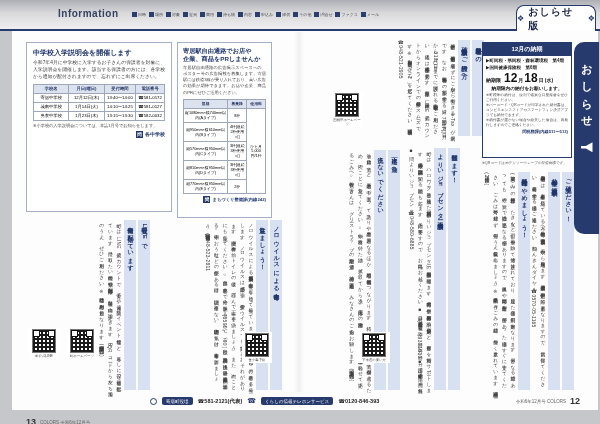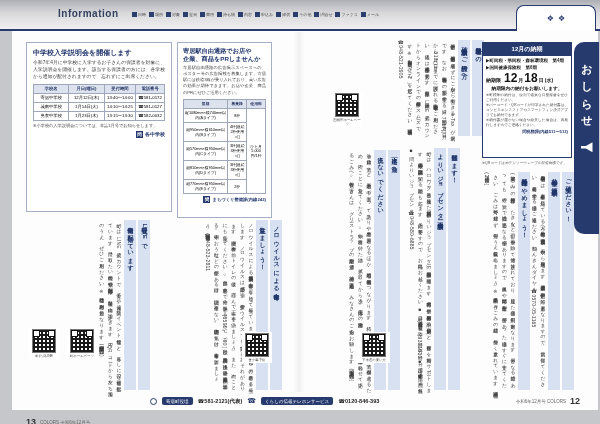--- a/index.html
+++ b/index.html
@@ -140,20 +140,21 @@
       </span>
 
       <span class="chip">
         <i class="sq"></i>
         <em>メール</em>
       </span>
     </div>
 
   <div class="ntab">
     <span class="dia">❖</span>
+    <span class="lbl">おしらせ版</span>
     <span class="dia">❖</span>
   </div>
 
   <div class="stab">
     <span class="lbl">おしらせ</span>
     <span class="mega"></span>
   </div>
 
   <div class="gutter"></div>
 

